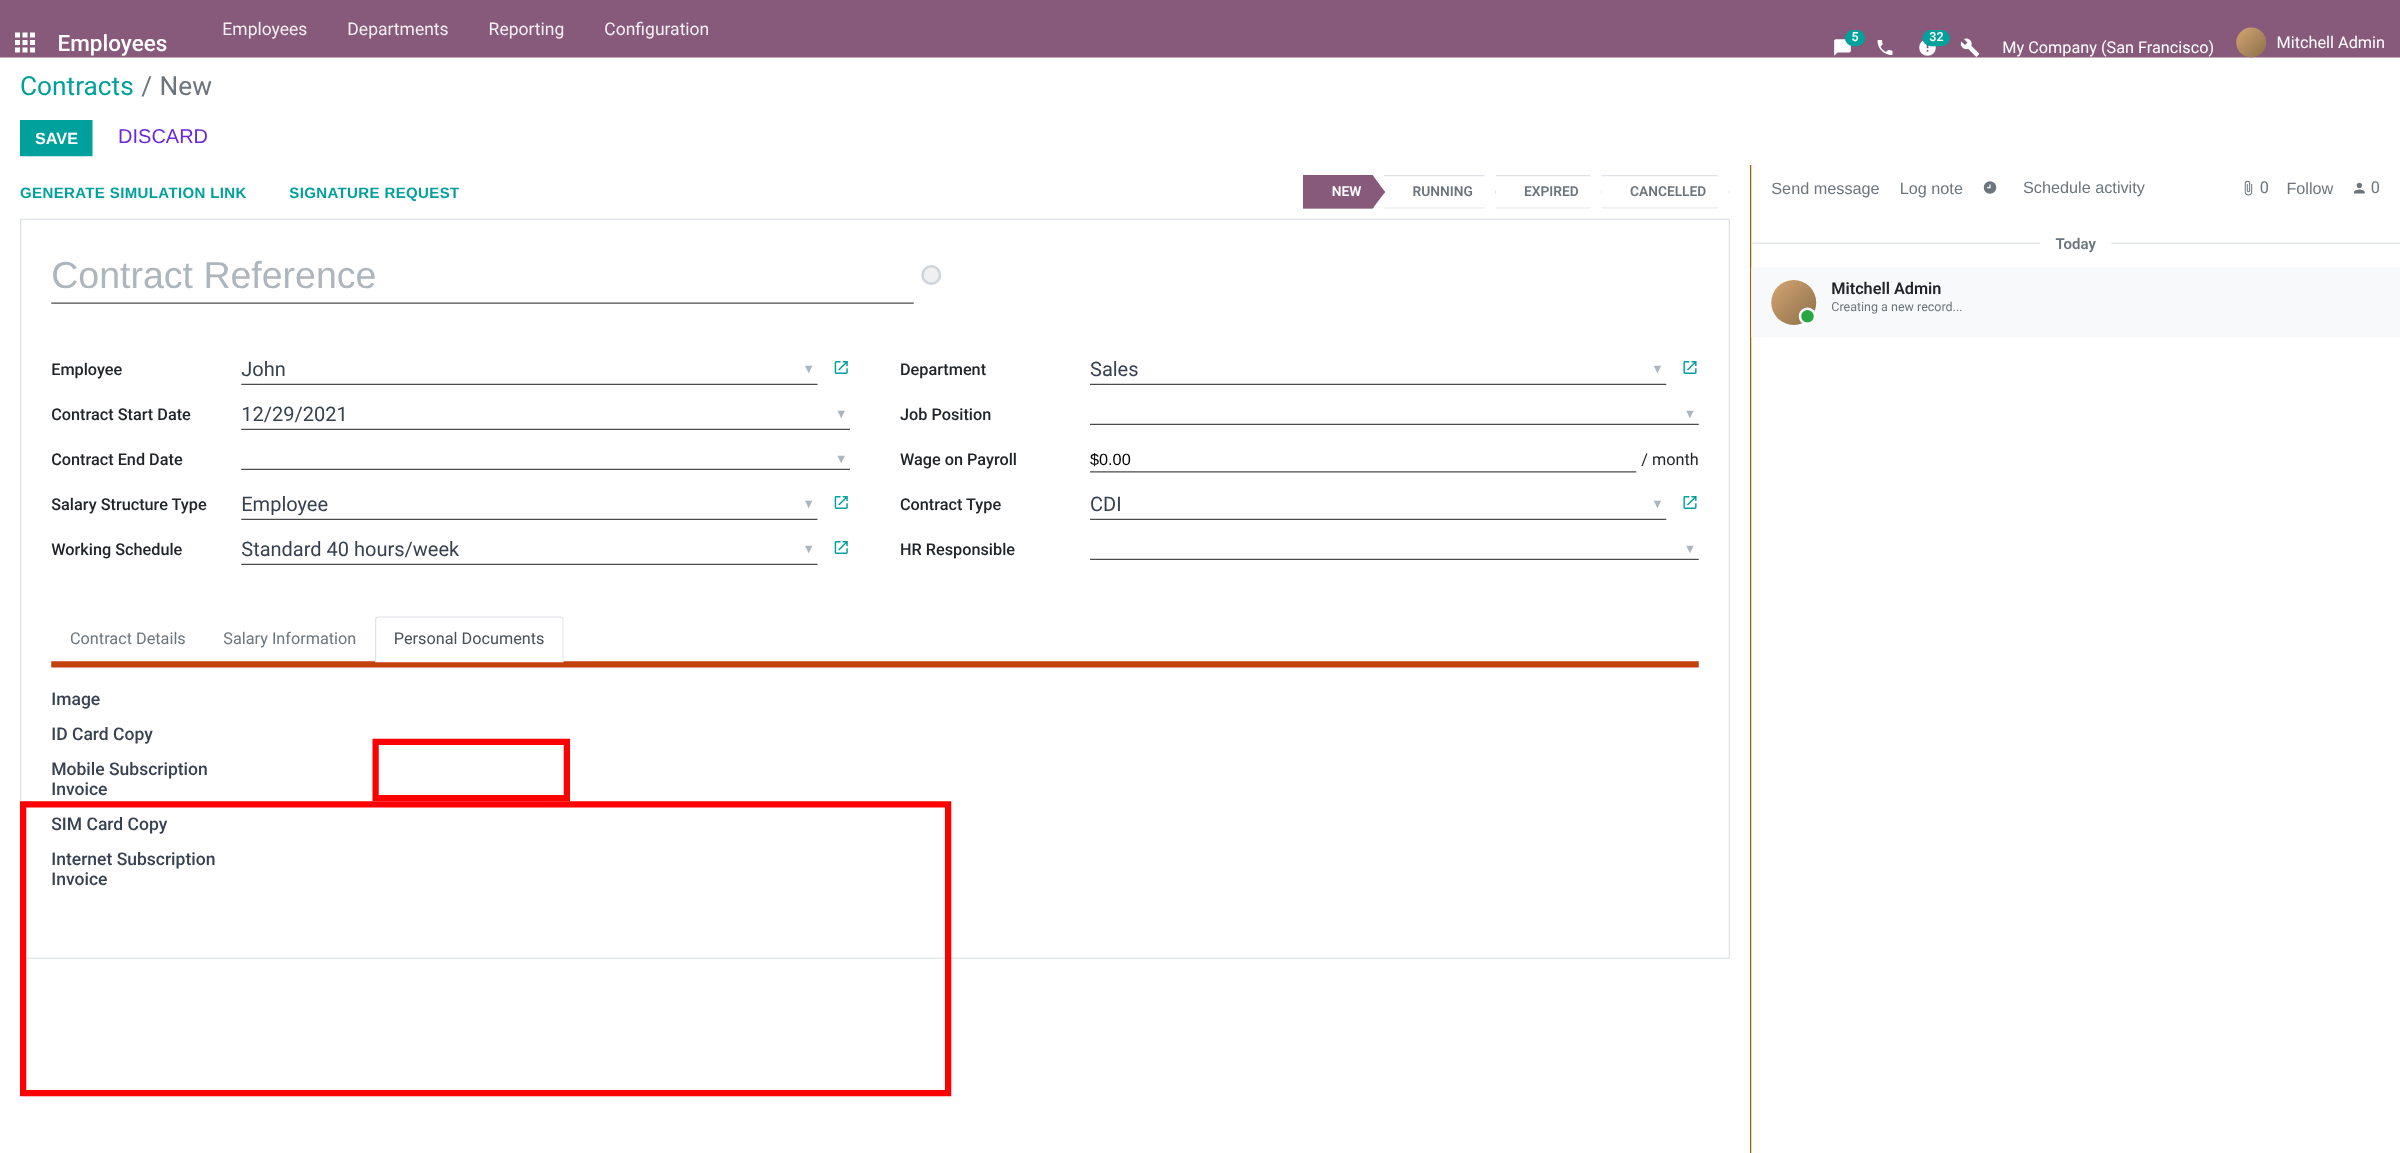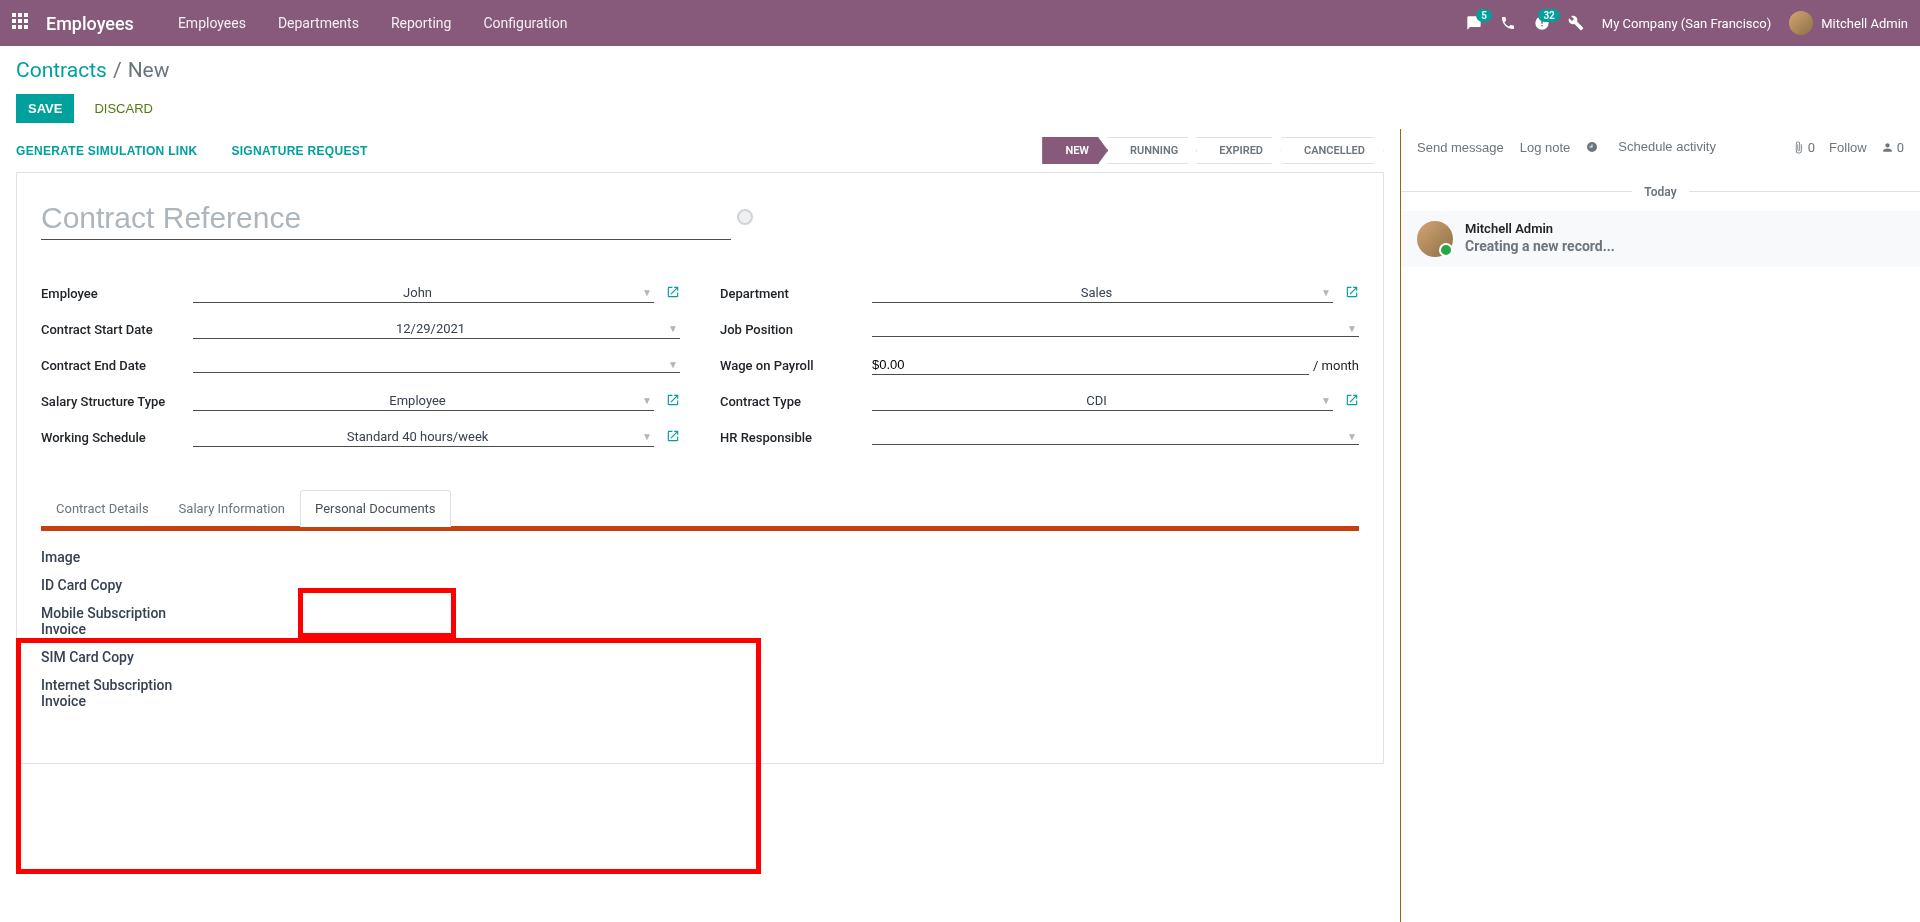--- a/index.html
+++ b/index.html
@@ -1,19 +1,19 @@
 <!DOCTYPE html>
 <html><head>
 <meta charset="utf-8">
 <style>
 * { margin: 0; padding: 0; box-sizing: border-box; }
 body { font-family: -apple-system, BlinkMacSystemFont, "Segoe UI", Roboto, "Helvetica Neue", Arial, sans-serif; font-size: 13px; color: #374151; background: #fff; }
 
 
-.topbar { background: #875a7b; height: 46px; display: flex; align-items: center; padding: 0 12px; color: #fff; }
+.topbar { background: #875a7b; height: 46px; display: flex; align-items: flex-end; padding: 0 12px; color: #fff; }
 .apps-icon { width: 20px; height: 20px; display: grid; grid-template-columns: repeat(3,4px); grid-template-rows: repeat(3,4px); gap: 2px; cursor: pointer; margin-right: 14px; }
 .apps-icon span { background: #fff; width: 4px; height: 4px; }
 .app-title { font-size: 18px; font-weight: 500; margin-right: 28px; }
 .nav-menu { display: flex; gap: 0; }
 .nav-item { padding: 14px 16px; font-size: 14px; cursor: pointer; color: rgba(255,255,255,0.9); }
 .spacer { flex: 1; }
 .sys-icons { display: flex; align-items: center; gap: 18px; margin-right: 18px; }
 .sys-icon { position: relative; cursor: pointer; display: flex; align-items: center; color: #fff; }
 .sys-icon svg { width: 16px; height: 16px; fill: #fff; }
 .badge { position: absolute; top: -6px; right: -10px; background: #00a09d; color: #fff; font-size: 10px; padding: 1px 5px; border-radius: 8px; font-weight: 600; }
@@ -22,21 +22,21 @@
 .user-avatar { width: 24px; height: 24px; border-radius: 50%; background: linear-gradient(135deg,#d4a574,#8b6f47); }
 
 
 .control-panel { padding: 12px 16px 0; }
 .breadcrumb { display: flex; align-items: center; gap: 6px; font-size: 21px; margin-bottom: 12px; }
 .breadcrumb-link { color: #00a09d; cursor: pointer; }
 .breadcrumb-sep { color: #6c757d; }
 .breadcrumb-current { color: #6c757d; }
 .action-buttons { display: flex; align-items: center; gap: 0; margin-bottom: 6px; }
 .btn-save { background: #00a09d; color: #fff; border: none; padding: 7px 12px; font-weight: 600; font-size: 13px; cursor: pointer; margin-right: 12px; }
-.btn-discard { background: transparent; border: none; color: #4d7c0f; font-size: 13px; cursor: pointer; padding: 7px 8px; }
+.btn-discard { background: transparent; border: none; color: #6d28d9; font-size: 16px; cursor: pointer; padding: 7px 8px; }
 
 
 .content { display: flex; height: calc(100vh - 128px); }
 .form-view { flex: 1; overflow-y: auto; padding: 0 16px 16px; position: relative; }
 .form-view::-webkit-scrollbar { width: 10px; }
 .form-view::-webkit-scrollbar-thumb { background: #ccc; }
 
 
 .statusbar-row { display: flex; justify-content: space-between; align-items: center; padding: 8px 0 0; }
 .status-actions { display: flex; gap: 34px; }
@@ -53,21 +53,21 @@
 .title-input::placeholder { color: #adb5bd; }
 .kanban-circle { width: 16px; height: 16px; border-radius: 50%; border: 2px solid #ced4da; background: #f0f0f0; margin-top: 12px; margin-left: -14px; }
 
 .form-group { display: flex; gap: 40px; margin-bottom: 30px; }
 .form-col { flex: 1; }
 .form-row { display: flex; align-items: center; margin-bottom: 10px; min-height: 26px; }
 .form-label { width: 152px; font-size: 13px; font-weight: 500; color: #212529; }
 .form-field { flex: 1; display: flex; align-items: center; gap: 6px; }
 .field-with-caret { position: relative; flex: 1; border-bottom: 1px solid #4c4c4c; display: flex; align-items: center; padding: 2px 0; }
 .field-with-caret .caret { color: #adb5bd; font-size: 10px; margin-left: auto; padding-right: 2px; }
-.field-value { flex: 1; font-size: 13px; text-align: center; }
+.field-value { flex: 1; font-size: 16px; }
 .ext-link-icon { color: #00a09d; cursor: pointer; margin-left: 6px; }
 .ext-link-icon svg { width: 14px; height: 14px; fill: #00a09d; }
 .wage-row { display: flex; align-items: center; gap: 4px; flex: 1; }
 .wage-input { border: none; border-bottom: 1px solid #4c4c4c; padding: 2px 0; font-size: 13px; flex: 1; }
 .wage-suffix { font-size: 13px; color: #212529; white-space: nowrap; }
 
 
 .notebook { margin-top: 20px; }
 .notebook-tabs { display: flex; border-bottom: 5px solid #c2410c; }
 .notebook-tab { padding: 10px 14px; font-size: 13px; color: #6c757d; border: 1px solid transparent; cursor: pointer; margin-bottom: -1px; }
@@ -89,21 +89,21 @@
 
 .chatter-divider { display: flex; align-items: center; margin: 18px 0 12px; }
 .chatter-divider::before, .chatter-divider::after { content: ""; flex: 1; height: 1px; background: #dee2e6; }
 .chatter-divider span { padding: 0 12px; font-size: 12px; font-weight: 600; color: #6c757d; }
 
 .message { display: flex; gap: 12px; padding: 10px 16px; background: #f8f9fa; }
 .message-avatar { width: 36px; height: 36px; border-radius: 50%; background: linear-gradient(135deg,#d4a574,#8b6f47); position: relative; flex-shrink: 0; }
 .message-avatar::after { content: ""; position: absolute; bottom: 0; right: 0; width: 10px; height: 10px; background: #28a745; border: 2px solid #fff; border-radius: 50%; }
 .message-body { flex: 1; }
 .message-author { font-weight: 600; font-size: 13px; color: #212529; }
-.message-text { font-size: 14px; color: #6c757d; margin-top: 2px; font-weight: bold; }
+.message-text { font-size: 10px; color: #6c757d; margin-top: 2px; }
 
 .form-view-wrap { position: relative; }
 </style>
 </head>
 <body>
 
 <div class="topbar">
   <div class="apps-icon">
     <span></span>
       <span></span>

